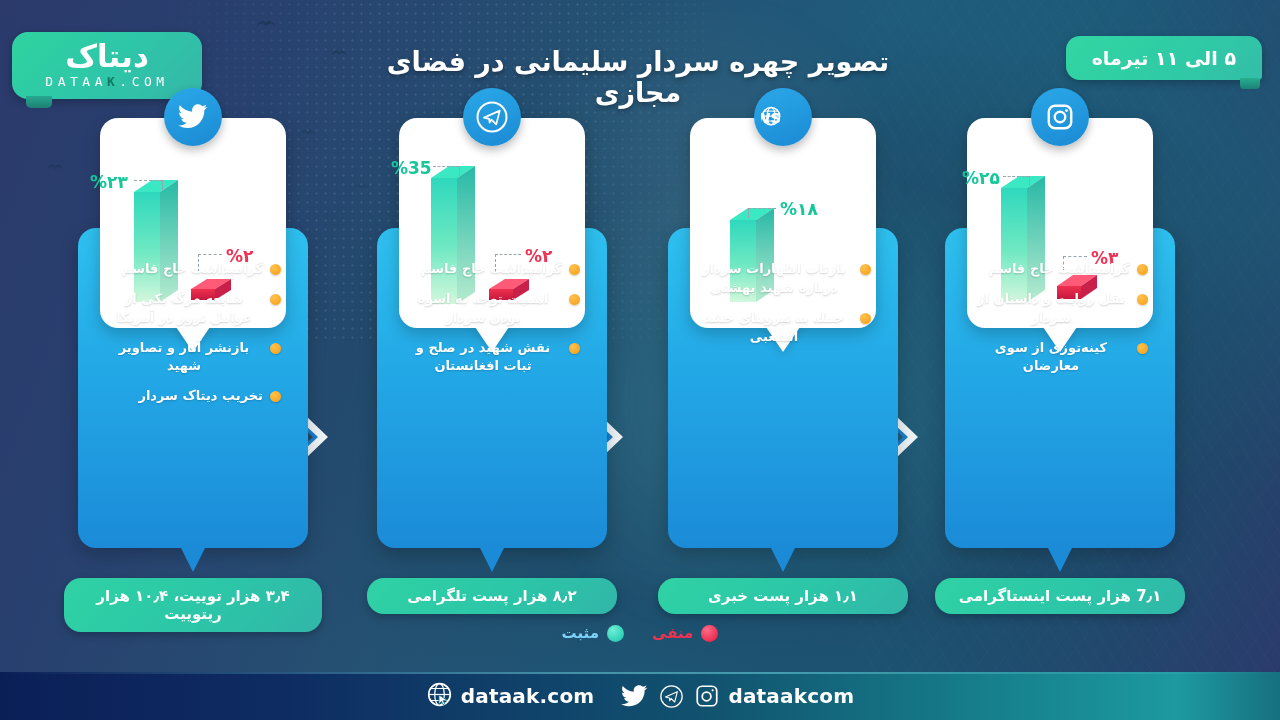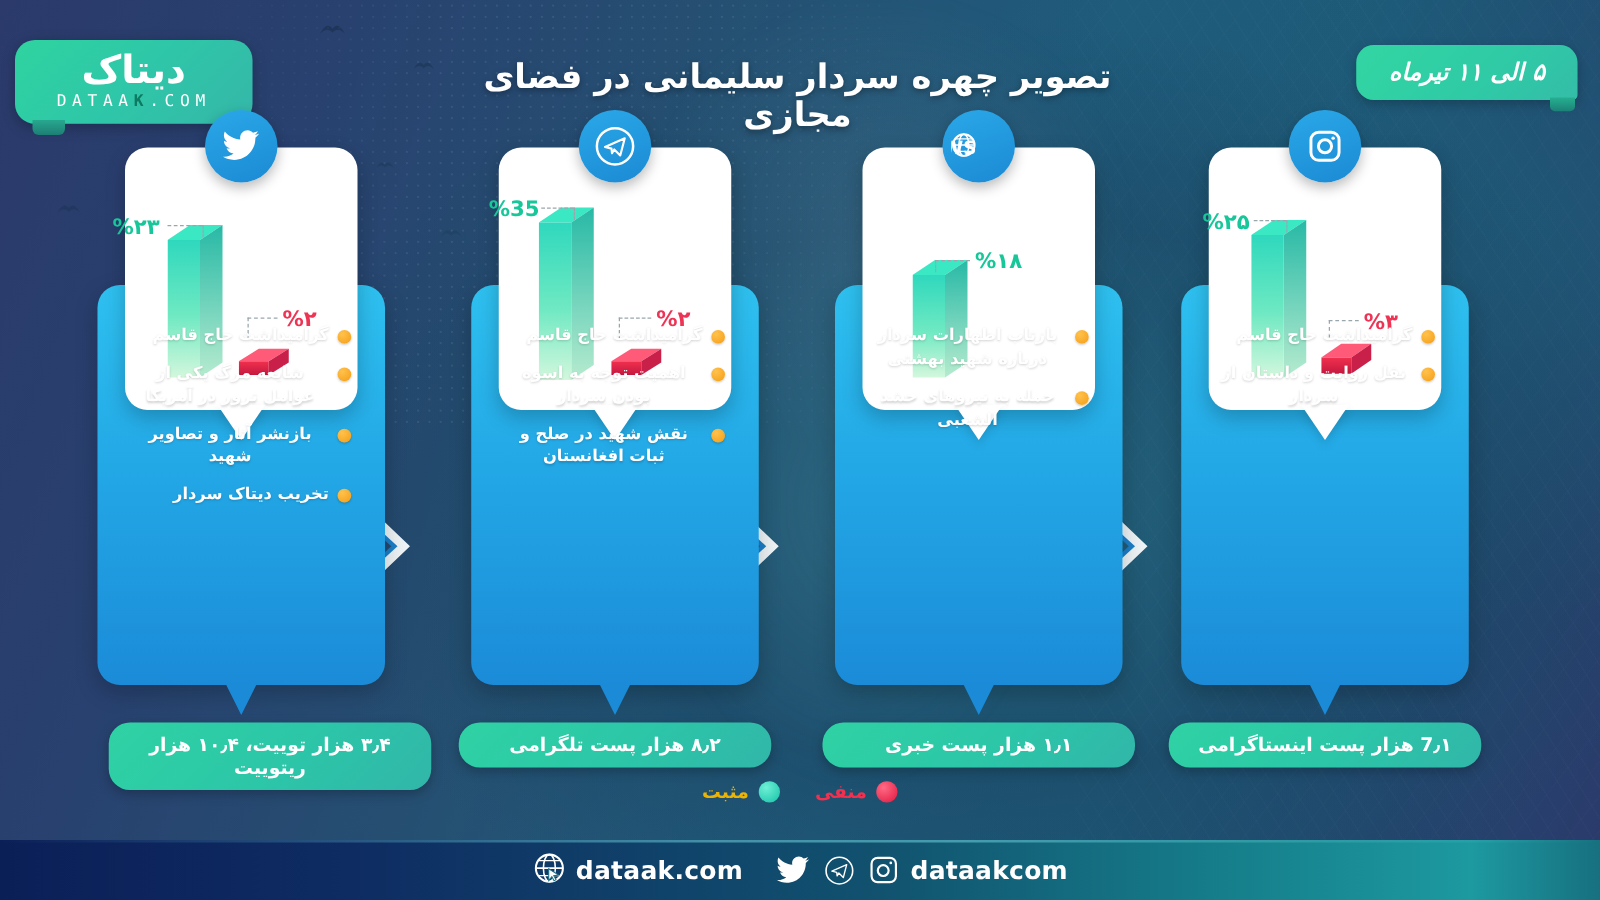--- a/index.html
+++ b/index.html
@@ -74,21 +74,21 @@
     font-size:27px;font-weight:bold;color:#ffffff;
     direction:rtl;letter-spacing:0px;
     text-shadow:0 2px 5px rgba(0,0,0,.35);
   }
 
   .date-badge{
     position:absolute;right:18px;top:36px;
     background:linear-gradient(135deg,#32d6a2 0%,#2fcaa6 60%,#34bda8 100%);
     color:#fff;font-size:19px;font-weight:bold;
     padding:11px 26px;border-radius:14px 14px 4px 14px;
-    direction:rtl;box-shadow:0 3px 9px rgba(0,0,0,.25);font-style:italic;
+    direction:rtl;box-shadow:0 3px 9px rgba(0,0,0,.25);
   }
   .date-badge::after{
     content:"";position:absolute;right:2px;bottom:-9px;width:20px;height:11px;
     background:linear-gradient(180deg,#26b090,#1c8277);border-radius:0 0 4px 4px;
   }
 
   
   .cards{position:absolute;left:0;top:118px;width:1280px;height:500px;}
   .card{position:absolute;width:230px;}
 
@@ -329,20 +329,24 @@
 
       <div class="bullets">
         <div class="bullet">
             <span class="dot"></span>
             <span class="btext">گرامیداشت حاج قاسم</span>
           </div>
         <div class="bullet">
             <span class="dot"></span>
             <span class="btext">نقل روایت و داستان از سردار</span>
           </div>
+        <div class="bullet">
+            <span class="dot"></span>
+            <span class="btext">کینه‌توزی از سوی معارضان</span>
+          </div>
       </div>
 
       <div class="panel-tail"></div>
       <div class="footer-badge">7٫۱ هزار پست اینستاگرامی</div>
     </div>
 
     <div class="card" style="left:668px;">
       <div class="panel"></div>
       <div class="bubble"></div>
       <div class="bubble-tail"></div>
@@ -537,33 +541,33 @@
             <span class="dot"></span>
             <span class="btext">بازنشر آثار و تصاویر شهید</span>
           </div>
         <div class="bullet">
             <span class="dot"></span>
             <span class="btext">تخریب دیتاک سردار</span>
           </div>
       </div>
 
       <div class="panel-tail"></div>
-      <div class="footer-badge" style="left:-14px;width:258px;margin-left:23px;">۳٫۴ هزار توییت، ۱۰٫۴ هزار ریتوییت</div>
+      <div class="footer-badge" style="left:-14px;width:258px;">۳٫۴ هزار توییت، ۱۰٫۴ هزار ریتوییت</div>
     </div>
 
   </div>
 
   <div class="legend">
     <div class="legend-item">
       <span class="legend-swatch" style="background:radial-gradient(circle at 35% 30%,#ff6a84,#e0163f);"></span>
       <span class="legend-label" style="color:#f0314f;">منفی</span>
     </div>
     <div class="legend-item">
       <span class="legend-swatch" style="background:radial-gradient(circle at 35% 30%,#6ff0d6,#14c2a8);"></span>
-      <span class="legend-label" style="color:#eab308;">مثبت</span>
+      <span class="legend-label" style="color:#7dd3fc;">مثبت</span>
     </div>
   </div>
 
   <div class="bottombar">
     <div class="bb-group">
       <span>
         <svg width="27" height="27" viewBox="0 0 26 26">
           <circle cx="13" cy="13" r="10.4" fill="none" stroke="#fff" stroke-width="1.6"></circle>
           <ellipse cx="13" cy="13" rx="4.6" ry="10.4" fill="none" stroke="#fff" stroke-width="1.2"></ellipse>
           <line x1="2.6" y1="13" x2="23.4" y2="13" stroke="#fff" stroke-width="1.2"></line>

